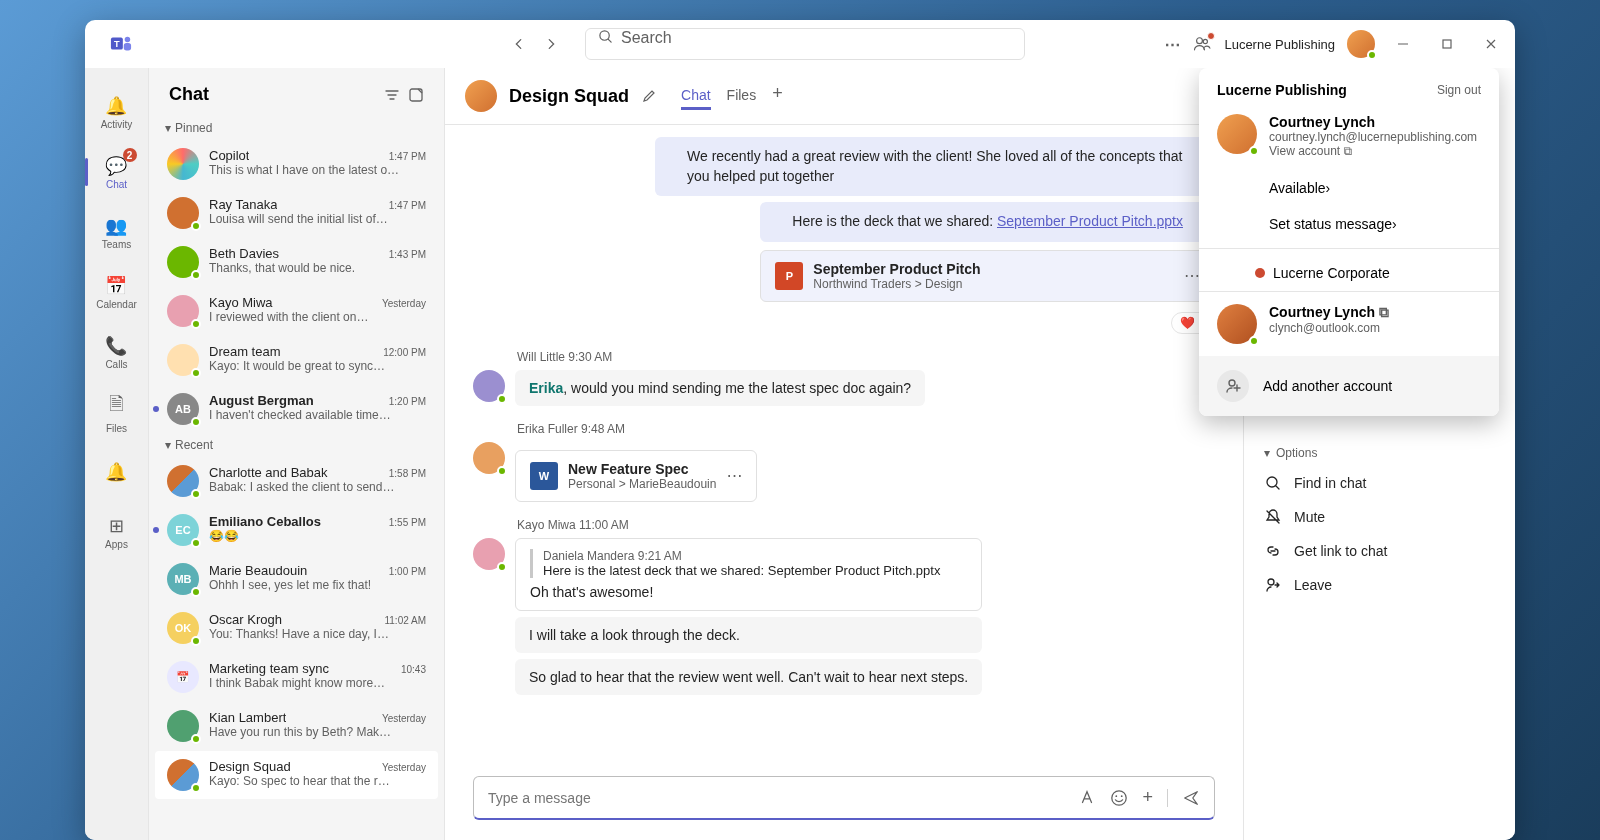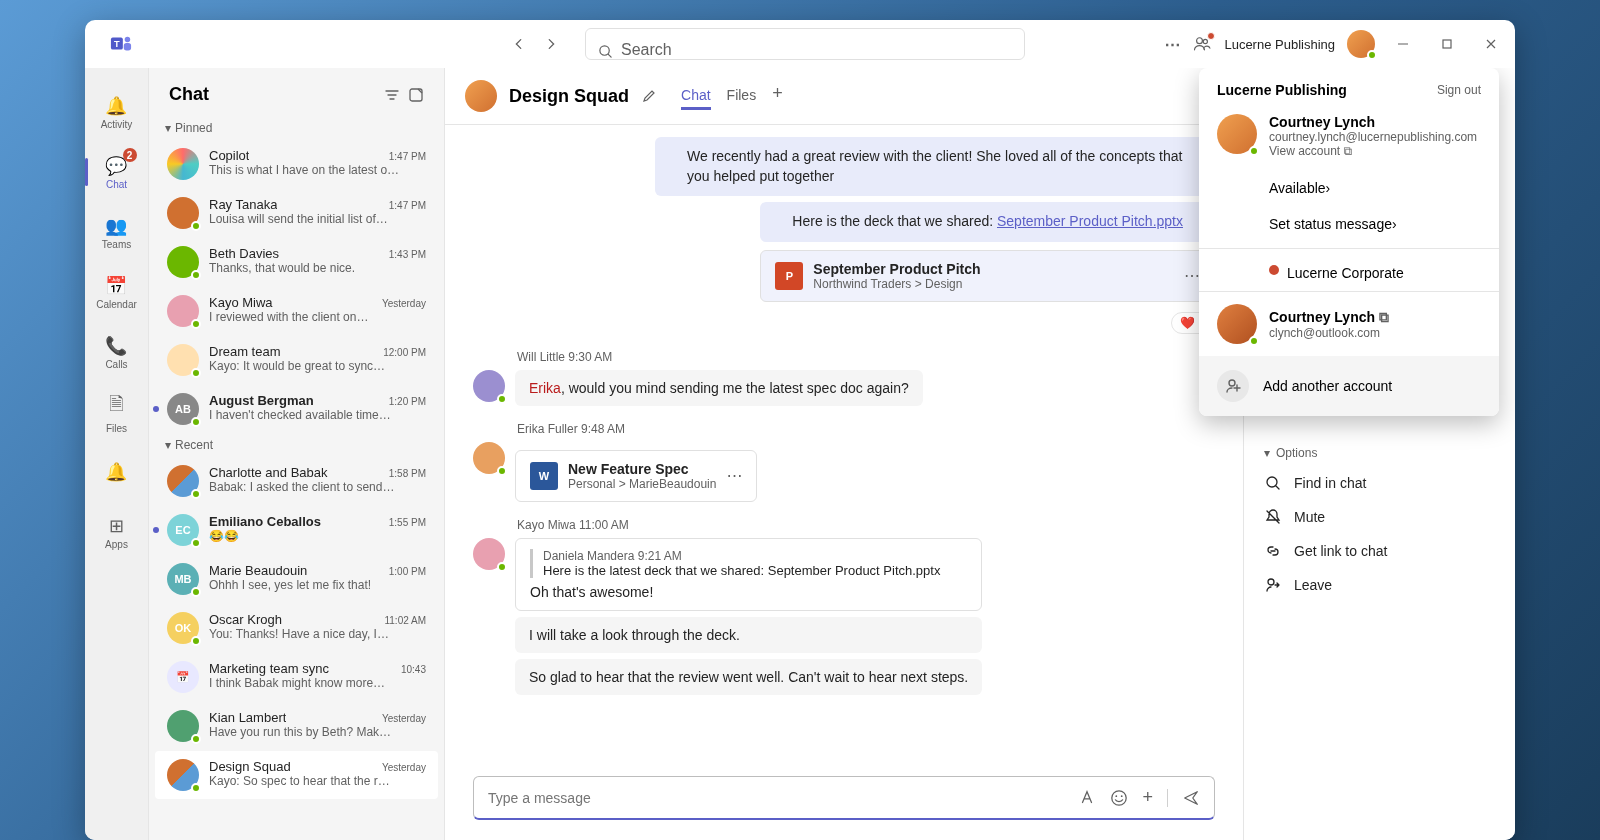--- a/index.html
+++ b/index.html
@@ -2,21 +2,21 @@
 <html><head>
 <meta charset="utf-8">
 <style>
 * { margin: 0; padding: 0; box-sizing: border-box; font-family: "Segoe UI", -apple-system, sans-serif; }
 body { background: linear-gradient(135deg, #5b9bd5 0%, #2d5f8f 50%, #1a3d5c 100%); width: 1600px; height: 840px; overflow: hidden; padding: 20px 85px 0; }
 .window { background: #fff; border-radius: 10px; width: 100%; height: 100%; display: flex; flex-direction: column; box-shadow: 0 8px 32px rgba(0,0,0,0.3); overflow: hidden; }
 .titlebar { height: 48px; display: flex; align-items: center; padding: 0 8px; gap: 8px; position: relative; }
 .teams-logo { width: 32px; height: 32px; margin-left: 12px; display:flex; align-items:center; justify-content:center; }
 .nav-arrows { display: flex; gap: 4px; margin-left: 360px; }
 .nav-arrow { width: 28px; height: 28px; display:flex; align-items:center; justify-content:center; border-radius:4px; color:#616161; cursor:pointer; }
-.search-box { flex: 0 0 440px; height: 32px; background: #fff; border: 1px solid #e0e0e0; border-radius: 6px; display:flex; align-items:flex-end; padding: 0 12px; gap:8px; margin-left: 12px; color:#616161; }
+.search-box { flex: 0 0 440px; height: 32px; background: #fff; border: 1px solid #e0e0e0; border-radius: 6px; display:flex; align-items:flex-start; padding: 0 12px; gap:8px; margin-left: 12px; color:#616161; }
 .titlebar-right { margin-left: auto; display:flex; align-items:center; gap:12px; }
 .org-name { font-size: 13px; color: #242424; }
 .avatar-small { width: 28px; height: 28px; border-radius: 50%; background: linear-gradient(135deg, #f0a050, #d07030); position:relative; }
 .presence { width:10px; height:10px; border-radius:50%; background:#6bb700; border:2px solid #fff; position:absolute; bottom:-2px; right:-2px; }
 .win-btn { width:32px; height:32px; display:flex; align-items:center; justify-content:center; color:#616161; cursor:pointer; }
 .body { flex:1; display:flex; overflow:hidden; position:relative; }
 .railbar { width: 64px; background:#f0f0f0; border-right:1px solid #e5e5e5; display:flex; flex-direction:column; align-items:center; padding-top:16px; gap: 4px; }
 .rail-item { width:56px; height:56px; display:flex; flex-direction:column; align-items:center; justify-content:center; gap:2px; font-size:10px; color:#616161; border-radius:6px; cursor:pointer; position:relative; }
 .rail-item.active { color:#5b5fc7; }
 .rail-item.active::before { content:''; position:absolute; left:-4px; top:14px; bottom:14px; width:3px; background:#5b5fc7; border-radius:2px; }
@@ -51,21 +51,21 @@
 .file-card-out { background:#f0f2fc; }
 .file-icon { width:28px; height:28px; display:flex; align-items:center; justify-content:center; font-weight:700; font-size:11px; border-radius:3px; }
 .file-info { flex:1; }
 .file-name { font-size:14px; font-weight:600; color:#242424; }
 .file-path { font-size:12px; color:#616161; }
 .reaction-bar { align-self:flex-end; margin-top:4px; background:#fff; border:1px solid #e5e5e5; border-radius:14px; padding:3px 8px; font-size:12px; display:flex; align-items:center; gap:4px; }
 .msg-meta { font-size:12px; color:#616161; margin-top:10px; margin-left:44px; }
 .msg-row { display:flex; gap:10px; align-items:flex-start; }
 .msg-avatar { width:32px; height:32px; border-radius:50%; position:relative; flex-shrink:0; }
 .bubble-in { background:#f5f5f5; border-radius:6px; padding:10px 14px; font-size:14px; color:#242424; max-width:520px; }
-.mention { color:#b91c1c; font-weight:400; }
+.mention { color:#0f766e; font-weight:700; }
 .link { color:#5b5fc7; text-decoration:underline; }
 .quote-block { border:1px solid #e0e0e0; border-radius:6px; padding:10px 14px; background:#fff; max-width:520px; }
 .quote-inner { border-left:3px solid #c8c8c8; padding-left:10px; margin-bottom:6px; font-size:13px; color:#616161; }
 .compose { margin: 8px 28px 20px; border:1px solid #bdbdbd; border-bottom:2px solid #5b5fc7; border-radius:6px; padding:10px 14px; display:flex; align-items:center; gap:10px; }
 .compose input { flex:1; border:none; outline:none; font-size:14px; }
 .compose-actions { display:flex; gap:14px; color:#616161; align-items:center; }
 .detail-pane { width:272px; border-left:1px solid #e5e5e5; padding: 16px 20px; overflow-y:auto; background:#fff; }
 .detail-section { font-size:12px; color:#616161; margin: 12px 0 6px; display:flex; align-items:center; gap:6px; }
 .detail-item { display:flex; align-items:center; gap:12px; padding:8px 0; font-size:14px; color:#242424; cursor:pointer; }
 
@@ -73,22 +73,22 @@
 .ap-header { display:flex; justify-content:space-between; padding:14px 18px 10px; align-items:center; }
 .ap-org { font-weight:700; font-size:14px; }
 .ap-signout { font-size:12px; color:#616161; cursor:pointer; }
 .ap-user { display:flex; gap:12px; padding:6px 18px 12px; }
 .ap-avatar { width:40px; height:40px; border-radius:50%; position:relative; }
 .ap-name { font-weight:700; font-size:14px; }
 .ap-email { font-size:12px; color:#616161; }
 .ap-view { font-size:12px; color:#616161; cursor:pointer; }
 .ap-row { padding:10px 18px 10px 70px; font-size:14px; display:flex; align-items:center; cursor:pointer; }
 .ap-divider { height:1px; background:#e5e5e5; margin:6px 0; }
-.ap-corporate { padding:10px 18px 10px 70px; font-size:14px; display:flex; align-items:flex-start; gap:8px; }
-.ap-account2 { display:flex; gap:12px; padding:12px 18px; border-top:1px solid #e5e5e5;align-items:center; }
+.ap-corporate { padding:10px 18px 10px 56px; font-size:14px; display:flex; align-items:center; gap:8px; }
+.ap-account2 { display:flex; gap:12px; padding:12px 18px; border-top:1px solid #e5e5e5; }
 .ap-add { display:flex; gap:14px; padding:14px 18px; align-items:center; background:#f5f5f5; cursor:pointer; font-size:14px; }
 .ap-add-icon { width:32px; height:32px; border-radius:50%; background:#e8e8e8; display:flex; align-items:center; justify-content:center; }
 .sep { width:1px; height:18px; background:#d0d0d0; }
 svg { display:block; }
 </style>
 </head>
 <body>
 
 <div class="window">
 

